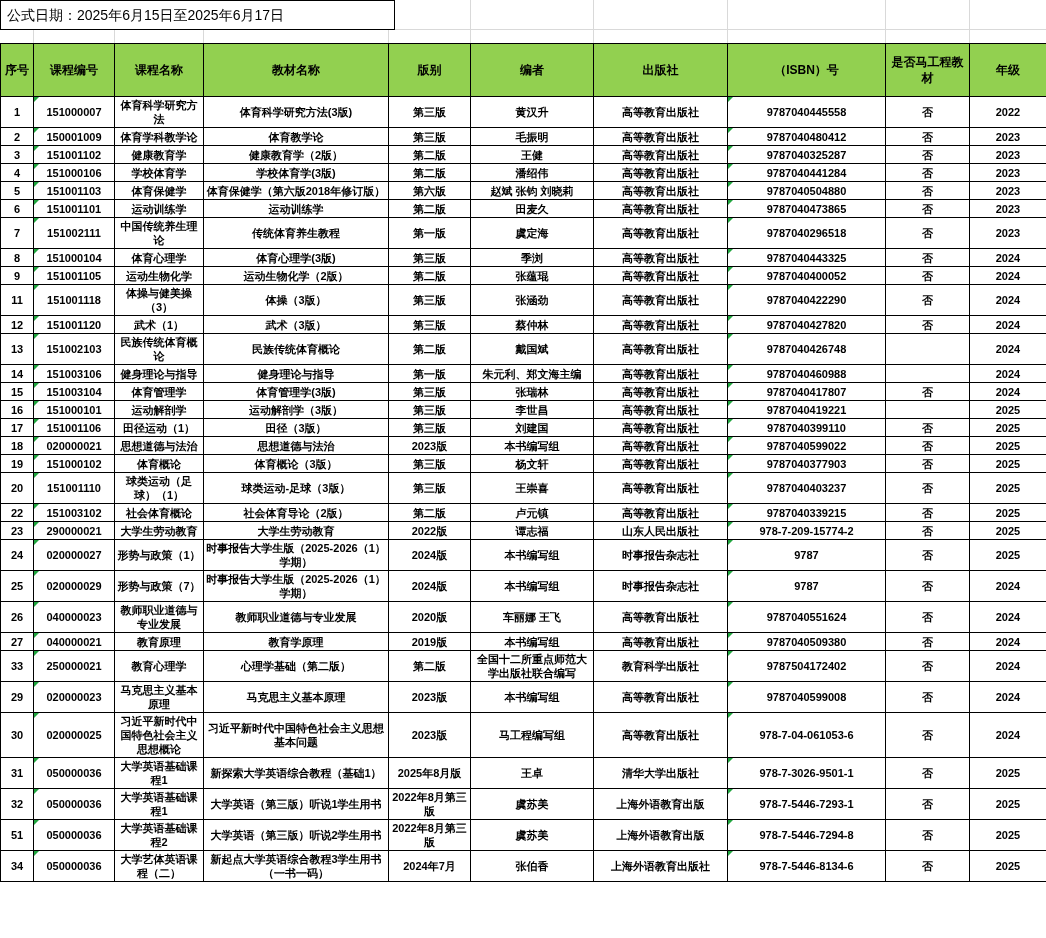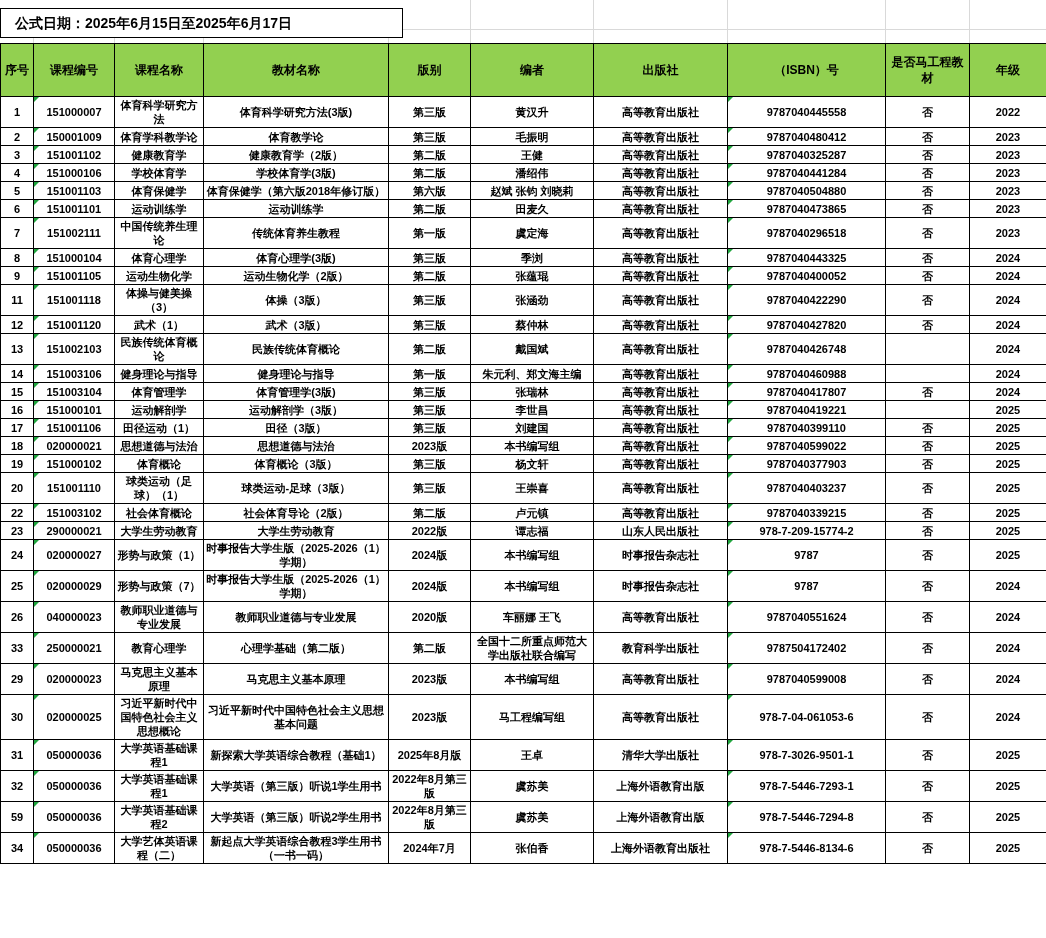--- a/index.html
+++ b/index.html
@@ -19,23 +19,23 @@
       linear-gradient(#d9d9d9,#d9d9d9),
       linear-gradient(#d9d9d9,#d9d9d9),
       linear-gradient(#d9d9d9,#d9d9d9),
       linear-gradient(#d9d9d9,#d9d9d9),
       linear-gradient(#d9d9d9,#d9d9d9);
     background-repeat:no-repeat;
     background-position:470px 0,593px 0,727px 0,885px 0,969px 0, 33px 29px,114px 29px,203px 29px,388px 29px, 388px 29px;
     background-size:1px 43px,1px 43px,1px 43px,1px 43px,1px 43px, 1px 14px,1px 14px,1px 14px,1px 14px, 658px 1px;
   }
   .title-cell{
-    position:absolute;left:0;top:8px;width:387px;height:28px;
+    position:absolute;left:0;top:0;width:387px;height:28px;
     border:1px solid #000;box-sizing:content-box;
-    font-size:14px;font-weight:700;line-height:28px;padding-left:14px;
+    font-size:14px;font-weight:400;line-height:28px;padding-left:6px;
     white-space:nowrap;background:#fff;
   }
   
   table{border-collapse:collapse;table-layout:fixed;width:1045px;}
   col.w0{width:33px}col.w1{width:81px}col.w2{width:89px}col.w3{width:185px}
   col.w4{width:82px}col.w5{width:123px}col.w6{width:134px}col.w7{width:158px}
   col.w8{width:84px}col.w9{width:77px}
   th,td{
     border:1px solid #000;text-align:center;vertical-align:middle;
     overflow:hidden;word-break:break-all;position:relative;
@@ -370,20 +370,32 @@
         <td>教师职业道德与专业发展</td>
         <td>教师职业道德与专业发展</td>
         <td>2020版</td>
         <td>车丽娜 王飞</td>
         <td>高等教育出版社</td>
         <td><span class="flag"></span>9787040551624</td>
         <td>否</td>
         <td>2024</td>
       </tr>
       <tr>
+        <td>27</td>
+        <td><span class="flag"></span>040000021</td>
+        <td>教育原理</td>
+        <td>教育学原理</td>
+        <td>2019版</td>
+        <td>本书编写组</td>
+        <td>高等教育出版社</td>
+        <td><span class="flag"></span>9787040509380</td>
+        <td>否</td>
+        <td>2024</td>
+      </tr>
+      <tr>
         <td>33</td>
         <td><span class="flag"></span>250000021</td>
         <td>教育心理学</td>
         <td>心理学基础（第二版）</td>
         <td>第二版</td>
         <td>全国十二所重点师范大学出版社联合编写</td>
         <td>教育科学出版社</td>
         <td><span class="flag"></span>9787504172402</td>
         <td>否</td>
         <td>2024</td>
@@ -430,21 +442,21 @@
         <td>大学英语基础课程1</td>
         <td>大学英语（第三版）听说1学生用书</td>
         <td>2022年8月第三版</td>
         <td>虞苏美</td>
         <td>上海外语教育出版</td>
         <td><span class="flag"></span>978-7-5446-7293-1</td>
         <td>否</td>
         <td>2025</td>
       </tr>
       <tr>
-        <td>59</td>
+        <td>51</td>
         <td><span class="flag"></span>050000036</td>
         <td>大学英语基础课程2</td>
         <td>大学英语（第三版）听说2学生用书</td>
         <td>2022年8月第三版</td>
         <td>虞苏美</td>
         <td>上海外语教育出版</td>
         <td><span class="flag"></span>978-7-5446-7294-8</td>
         <td>否</td>
         <td>2025</td>
       </tr>

